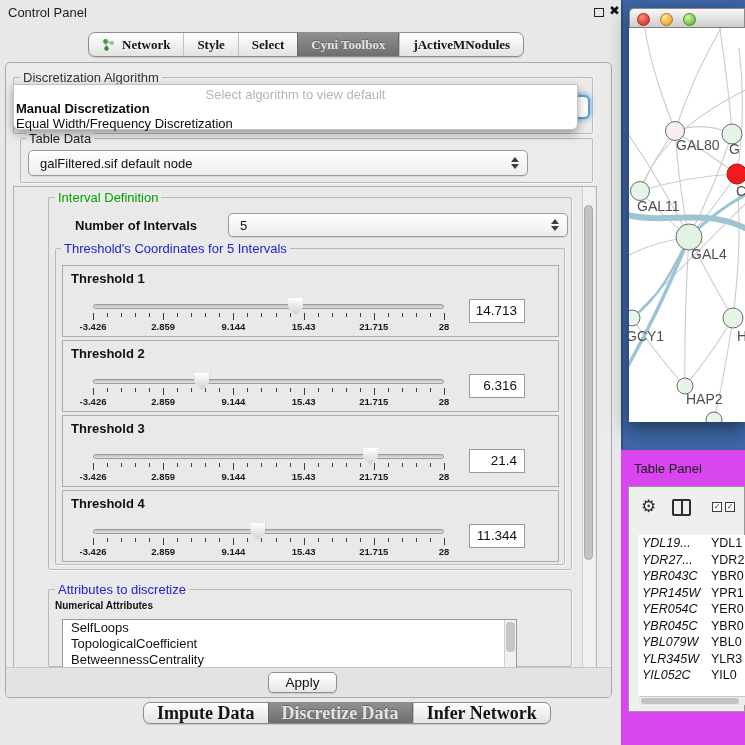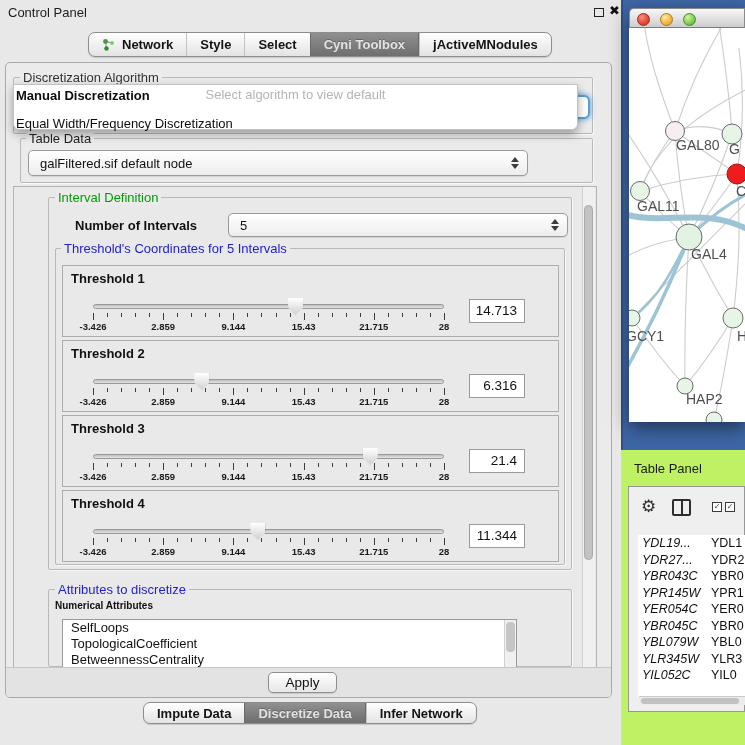--- a/index.html
+++ b/index.html
@@ -10,29 +10,29 @@
 
   
   #left-pane { left:0; top:0; width:621px; height:745px; background:#e8e8e8; }
   #cp-titlebar { left:0; top:0; width:621px; height:24px; }
   #cp-title { left:8px; top:5px; font-size:13px; color:#1c1c1c; }
   #cp-float { left:594px; top:8px; width:10px; height:9px; border:1.5px solid #222; background:transparent; }
   #cp-close { left:609px; top:3px; font-size:13px; font-weight:bold; color:#111; }
 
   
   .seg-ctl { display:flex; height:25px; border:1px solid #8d8d8d; border-radius:7px; overflow:hidden;
-             background:linear-gradient(#ffffff,#e3e3e3); box-shadow:0 1px 1px rgba(0,0,0,.15); }
+             background:linear-gradient(#ffffff,#e3e3e3); box-shadow:0 1px 1px rgba(0,0,0,.15);font-family:Liberation Serif, serif; }
   .seg { display:flex; align-items:center; padding:0 13px; font-size:13px; font-weight:600; color:#141414;
          white-space:nowrap; cursor:default; }
   .seg.sep { border-left:1px solid #c2c2c2; }
   .seg.dark { background:linear-gradient(#909090,#6e6e6e); color:#e3e3e3; border-left:1px solid #6a6a6a;
               border-right:1px solid #6a6a6a; text-shadow:0 -1px 0 rgba(0,0,0,.25); }
   #top-tabs { left:88px; top:32px; }
   #bottom-tabs { left:143px; top:702px; height:22px; }
-  #bottom-tabs .seg { font-size:13px; }
+  #bottom-tabs .seg { font-size:18px; }
 
   .net-icon { width:14px; height:14px; margin-right:6px; }
 
   
   #main-panel { left:5px; top:62px; width:607px; height:636px; background:#ebebeb;
                 border:1px solid #a9a9a9; border-radius:5px; }
 
   .groupbox { border:1px solid #b9b9b9; border-radius:2px; box-shadow:1px 1px 0 rgba(255,255,255,.65); }
   .group-title { position:absolute; font-size:13px; padding:0 3px; background:#ebebeb; z-index:3; white-space:nowrap; }
 
@@ -94,21 +94,21 @@
   #blue-bg { left:621px; top:0; width:124px; height:450px; background:#3e67a6; border-left:2px solid #2d5188; }
   #net-window { left:629px; top:8px; width:116px; height:414px; box-shadow:0 6px 18px rgba(0,0,0,.5); }
   #net-titlebar { left:0; top:0; width:116px; height:20px; background:linear-gradient(#f8f8f8,#cdcdcd);
                   border:1px solid #8a8a8a; border-bottom-color:#7c7c7c; border-radius:5px 0 0 0; }
   .light { position:absolute; top:3.5px; width:13px; height:13px; border-radius:50%; }
   .light.red    { left:7px;  background:radial-gradient(circle at 35% 30%, #ff8d80, #e0473a 60%, #b8352a); border:1px solid #9e2b22; }
   .light.yellow { left:30px; background:radial-gradient(circle at 35% 30%, #ffe9a0, #f3b43e 60%, #d3922a); border:1px solid #aa7a1f; }
   .light.green  { left:53px; background:radial-gradient(circle at 35% 30%, #d2f5a6, #7ec94f 60%, #5ca938); border:1px solid #4c8a2c; }
   #net-canvas { left:0; top:20px; width:116px; height:394px; background:#ffffff; overflow:hidden; }
 
-  #table-region { left:621px; top:450px; width:124px; height:295px; background:#bef264; }
+  #table-region { left:621px; top:450px; width:124px; height:295px; background:#d946ef; }
   #tp-title { left:13px; top:11px; font-size:13px; color:#1c1c1c; }
   #tp-panel { left:7px; top:36px; width:117px; height:226px; background:#efefef; border:1px solid #979797; }
   #tp-gear { left:20px; top:48px; font-size:17px; color:#2e2e2e; line-height:17px; }
   #tp-split { left:51px; top:49px; width:19px; height:17px; border:2px solid #2e2e2e; border-radius:2px; }
   #tp-split i { position:absolute; left:50%; top:0; width:2px; height:100%; background:#2e2e2e; transform:translateX(-1px); }
   .chk { position:absolute; top:52px; width:10px; height:10px; border:1.5px solid #3a3a3a; font-size:8px; line-height:8px;
          text-align:center; color:#3a3a3a; background:#fdfdfd; }
   #tp-table { left:17px; top:85px; width:108px; height:162px; background:#fff; overflow:hidden; }
   .tp-header { display:flex; height:25px; border-top:1px solid #9a9a9a; border-bottom:1px solid #9a9a9a; }
   .tp-h1 { width:70px; background:#b9dcec; border-right:1px solid #93aebc; font-size:12.5px; color:#1d2c36;
@@ -161,21 +161,21 @@
       </div>
 
     <div id="main-panel" class="abs"></div>
 
     <div class="abs group-title" style="left:20px; top:70px; color:#333;">Discretization Algorithm</div>
     <div class="abs groupbox" style="left:13px; top:77px; width:580px; height:57px;"></div>
     <div id="algo-combo-focus" class="abs"></div>
 
     <div id="algo-popup" class="abs">
       <div class="ph">Select algorithm to view default</div>
-      <div class="opt b" style="top:3px;">Manual Discretization</div>
+      <div class="opt b" style="top:16px;">Manual Discretization</div>
       <div class="opt" style="top:31px;">Equal Width/Frequency Discretization</div>
     </div>
 
     <div class="abs group-title" style="left:26px; top:131px; color:#222;">Table Data</div>
     <div class="abs groupbox" style="left:20px; top:138px; width:573px; height:45px;"></div>
     <div class="abs combo" style="left:28px; top:150px; width:500px; height:26px;">
       <span class="txt">galFiltered.sif default node</span>
       <span class="stepper">
           <i class="up"></i>
           <i class="dn"></i>

